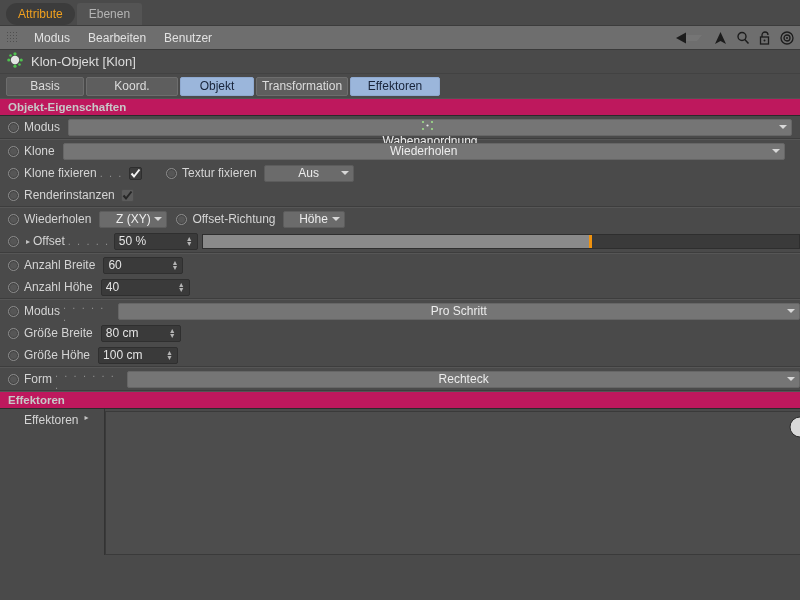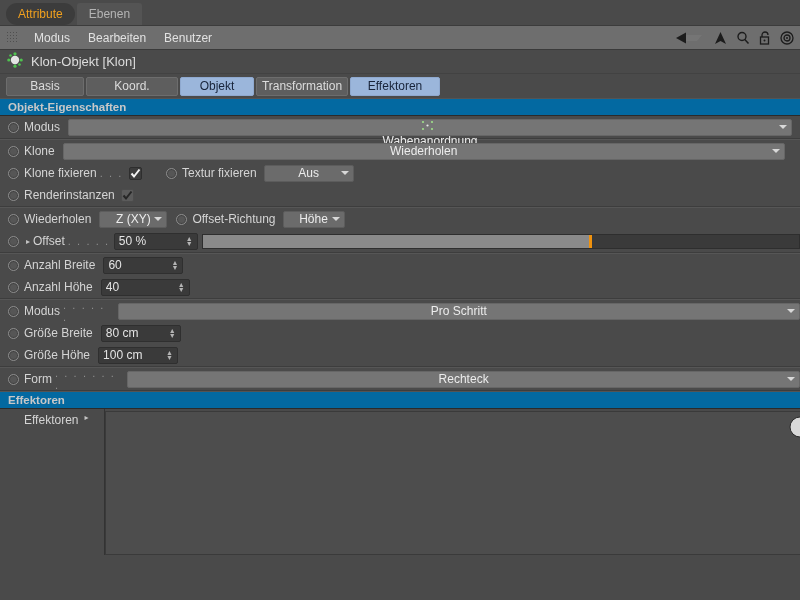--- a/index.html
+++ b/index.html
@@ -107,21 +107,21 @@
   }
   .mtab.w1 { width: 78px; }
   .mtab.w2 { width: 92px; }
   .mtab.w3 { width: 74px; }
   .mtab.w4 { width: 92px; }
   .mtab.w5 { width: 90px; }
 
   
   .sechead {
     height: 18px;
-    background: #0369a1;
+    background: #be185d;
     display: flex; align-items: center;
     padding-left: 8px;
     font-size: 11.5px;
     font-weight: bold;
     color: #c8c8c8;
     border-top: 1px solid #545454;
     border-bottom: 1px solid #2b2b2b;
   }
 
   

